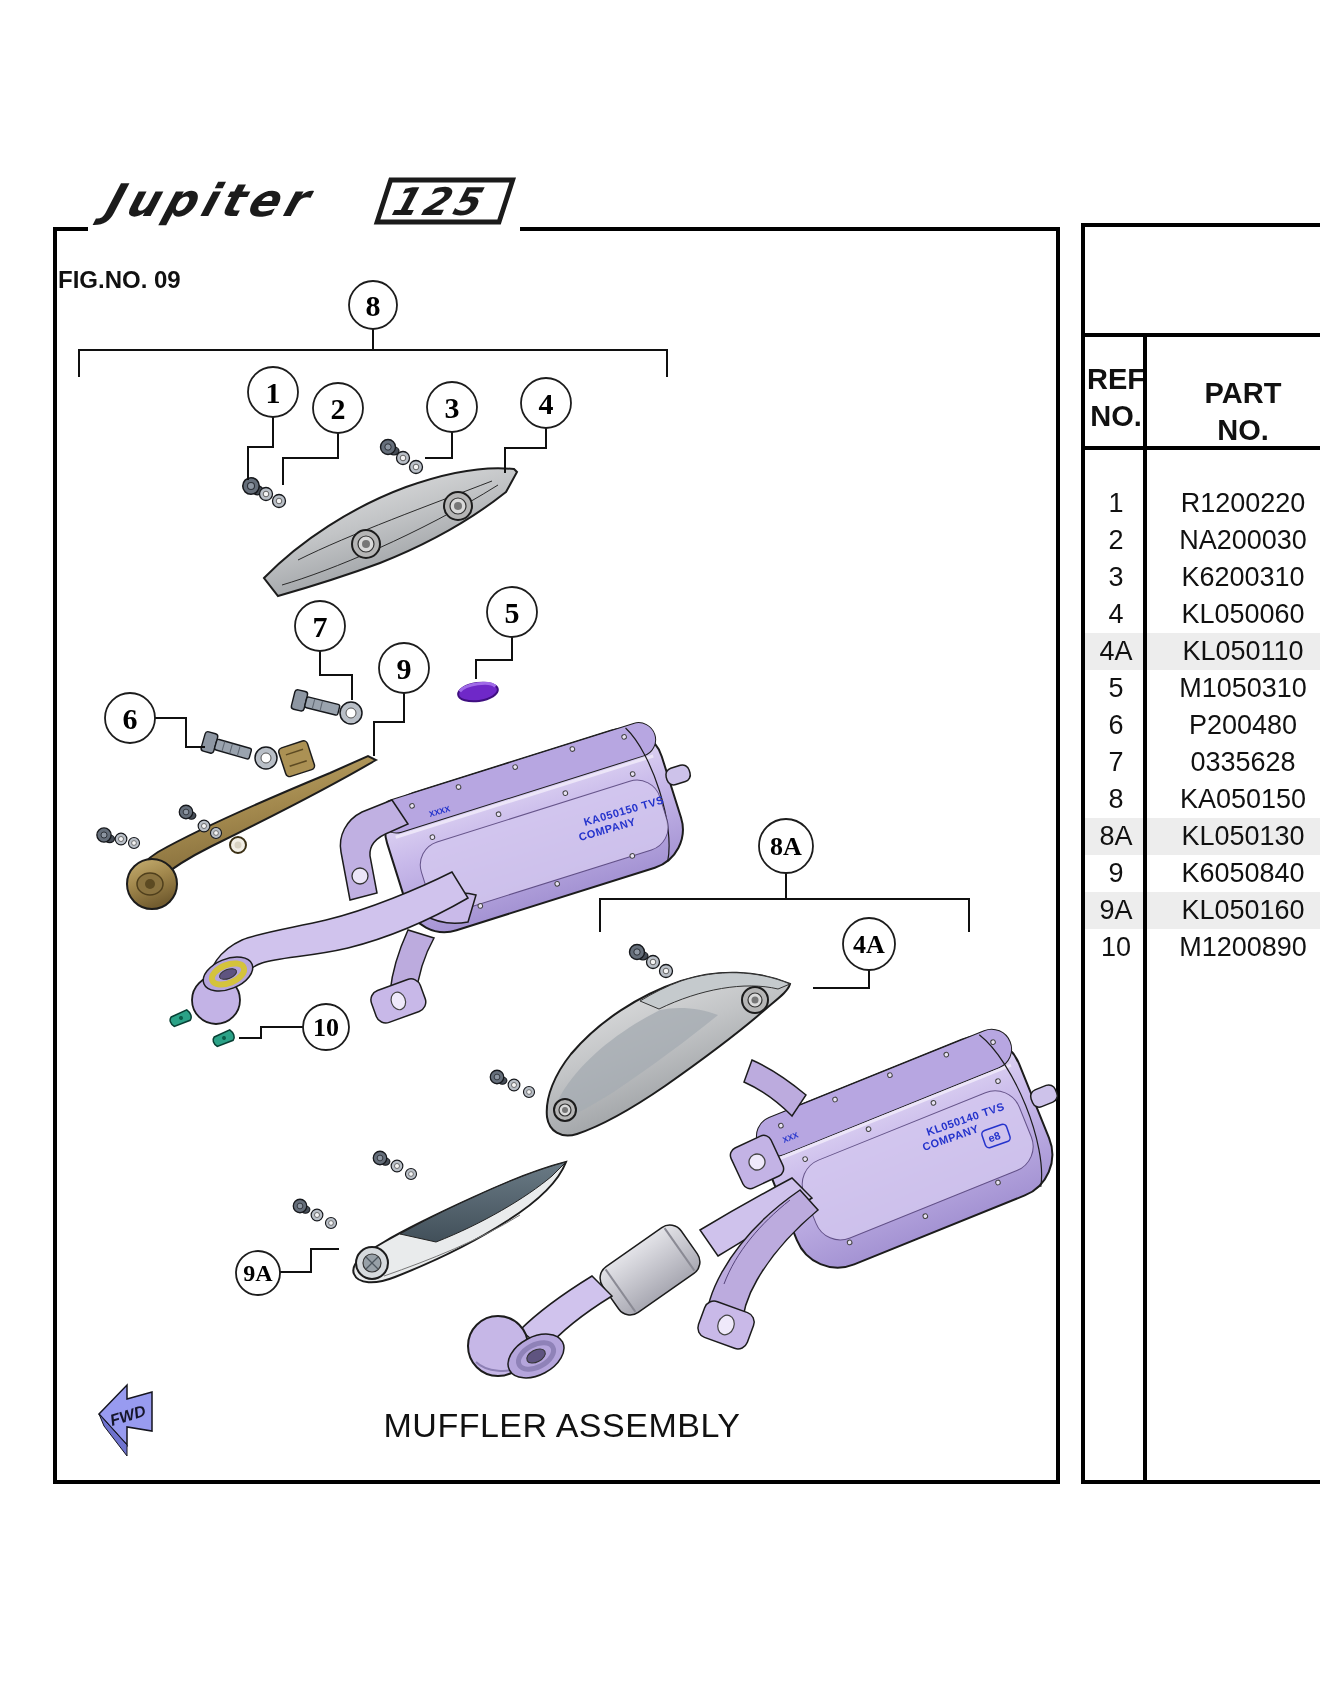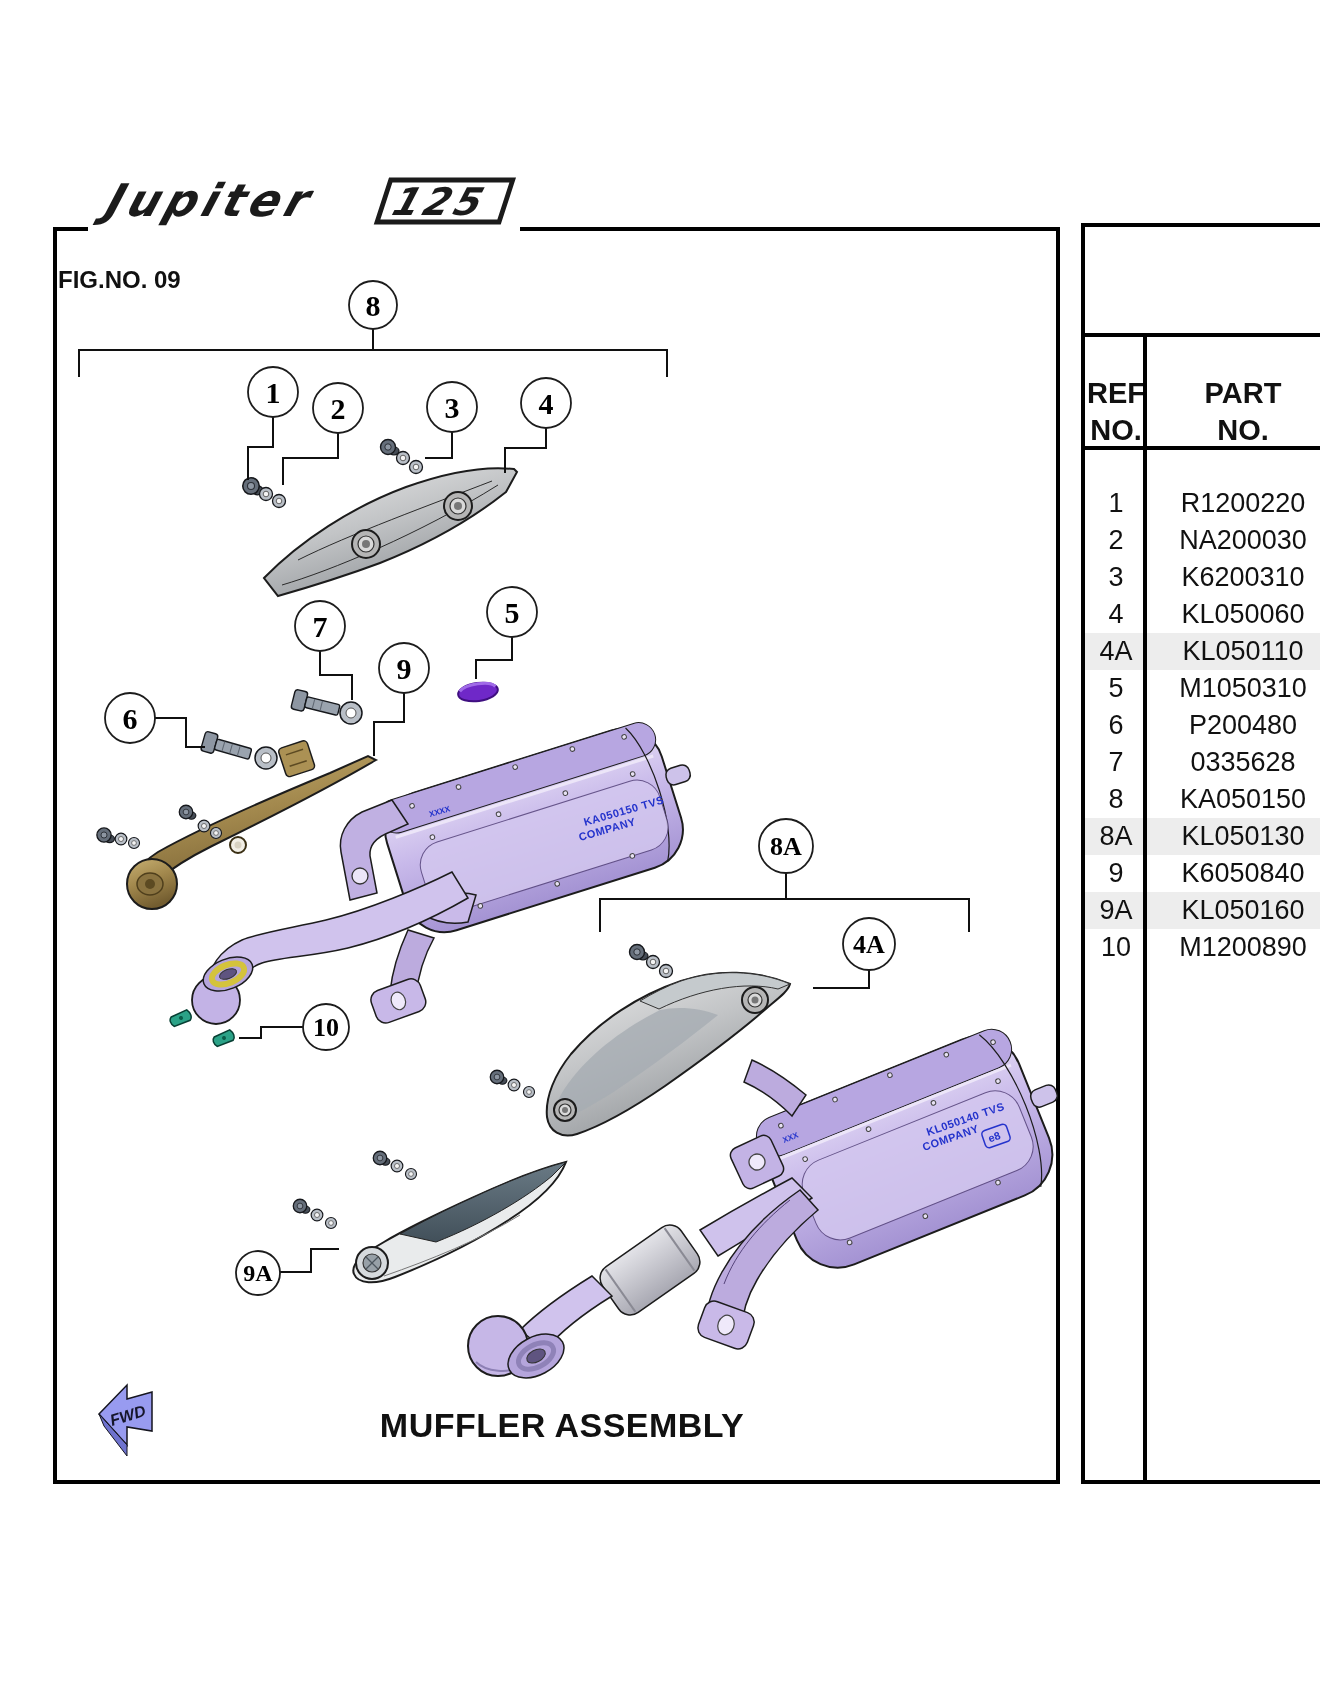--- a/index.html
+++ b/index.html
@@ -5,29 +5,29 @@
   html,body{margin:0;padding:0;background:#fff;}
   .page{position:relative;width:1320px;height:1700px;background:#fff;overflow:hidden;
         font-family:"Liberation Sans",sans-serif;color:#111;}
   .abs{position:absolute;}
 
   
   .diagram-box{left:53px;top:227px;width:1007px;height:1257px;border:4px solid #000;box-sizing:border-box;background:#fff;}
   .logo-mask{left:88px;top:223px;width:432px;height:12px;background:#fff;z-index:3;}
   .logo-svg{left:84px;top:176px;z-index:4;}
   .fig-no{left:58px;top:266px;font-size:24px;font-weight:bold;letter-spacing:0px;z-index:5;}
-  .main-title{left:562px;top:1406px;transform:translateX(-50%);font-size:34px;font-weight:bold;letter-spacing:0.5px;z-index:5;white-space:nowrap;}
+  .main-title{left:562px;top:1406px;transform:translateX(-50%);font-size:34px;font-weight:normal;letter-spacing:0.5px;z-index:5;white-space:nowrap;}
 
   .diagram-svg{left:53px;top:227px;z-index:2;}
 
   
   .parts-table{left:1081px;top:223px;width:262px;height:1261px;border:4px solid #000;box-sizing:border-box;background:#fff;z-index:2;}
   .tbl-info{height:106px;border-bottom:4px solid #000;}
   .tbl-head{height:109px;border-bottom:4px solid #000;display:flex;font-weight:bold;font-size:29px;line-height:37px;text-align:center;}
-  .head-col1{width:62px;padding-top:38px;box-sizing:border-box;}
+  .head-col1{width:62px;padding-top:24px;box-sizing:border-box;}
   .head-col2{flex:1;padding-top:38px;box-sizing:border-box;}
   .tbl-sep{position:absolute;left:58px;top:110px;bottom:0;width:4px;background:#000;z-index:4;}
   .tbl-body{display:flex;flex-direction:column;height:1030px;}
   .t-spacer{height:35px;}
   .t-row{display:flex;height:37px;flex:none;font-size:27px;line-height:37px;}
   .t-row.shaded{background:#ededed;}
   .t-ref{width:62px;text-align:center;}
   .t-part{flex:1;text-align:center;}
 
   .callout-text{font-family:"Liberation Serif",serif;font-weight:bold;}

